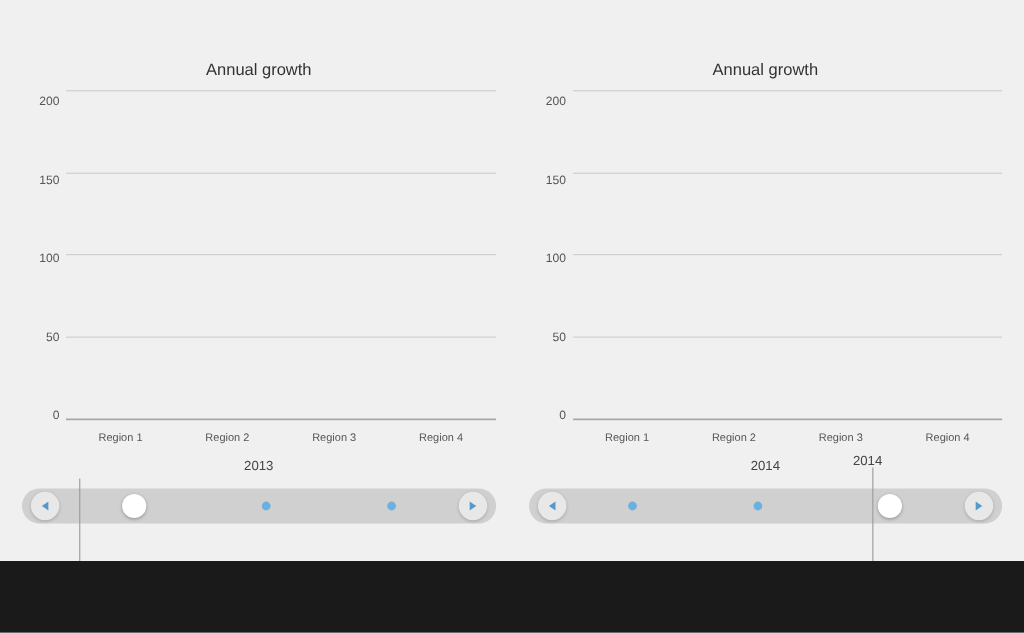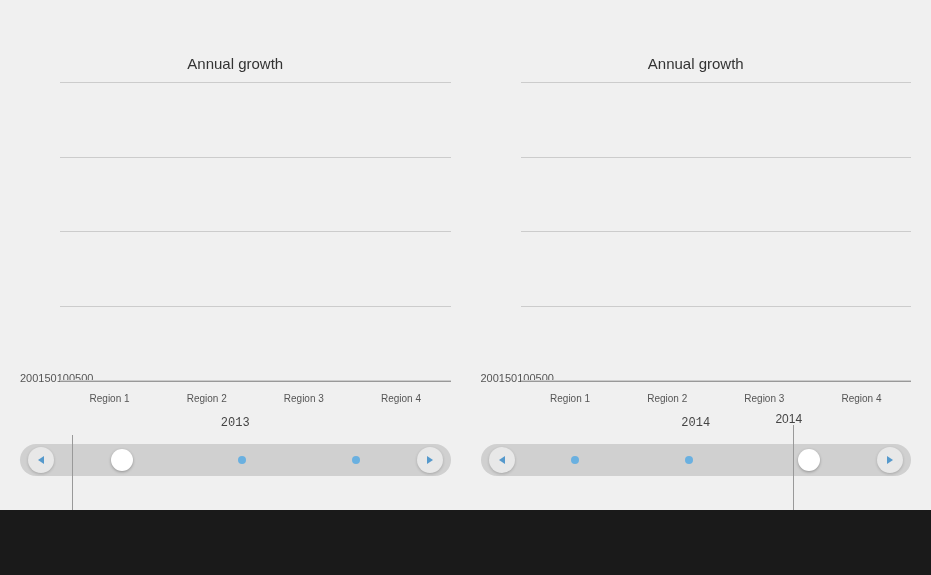--- a/index.html
+++ b/index.html
@@ -36,21 +36,21 @@
       margin-top: 40px;
     }
     .chart-inner {
       display: flex;
       flex-direction: row;
       width: 100%;
       flex: 1;
     }
     .y-axis {
       display: flex;
-      flex-direction: row;
+      flex-direction: column;
       justify-content: space-between;
       align-items: flex-end;
       padding-right: 6px;
       padding-bottom: 30px;
       padding-top: 4px;
       width: 40px;
     }
     .y-label {
       font-family: Arial, sans-serif;
       font-size: 11px;
@@ -113,21 +113,21 @@
       align-items: center;
     }
     .x-label-item {
       flex: 1;
       text-align: center;
       font-family: Arial, sans-serif;
       font-size: 10px;
       color: #555;
     }
     .year-label {
-      font-family: Liberation Mono, monospace;
+      font-family: Liberation Sans, sans-serif;
       font-size: 12px;
       color: #444;
       text-align: center;
       margin-top: 2px;
     }
     
     .sliders-area {
       background: #f0f0f0;
       display: flex;
       flex-direction: row;

